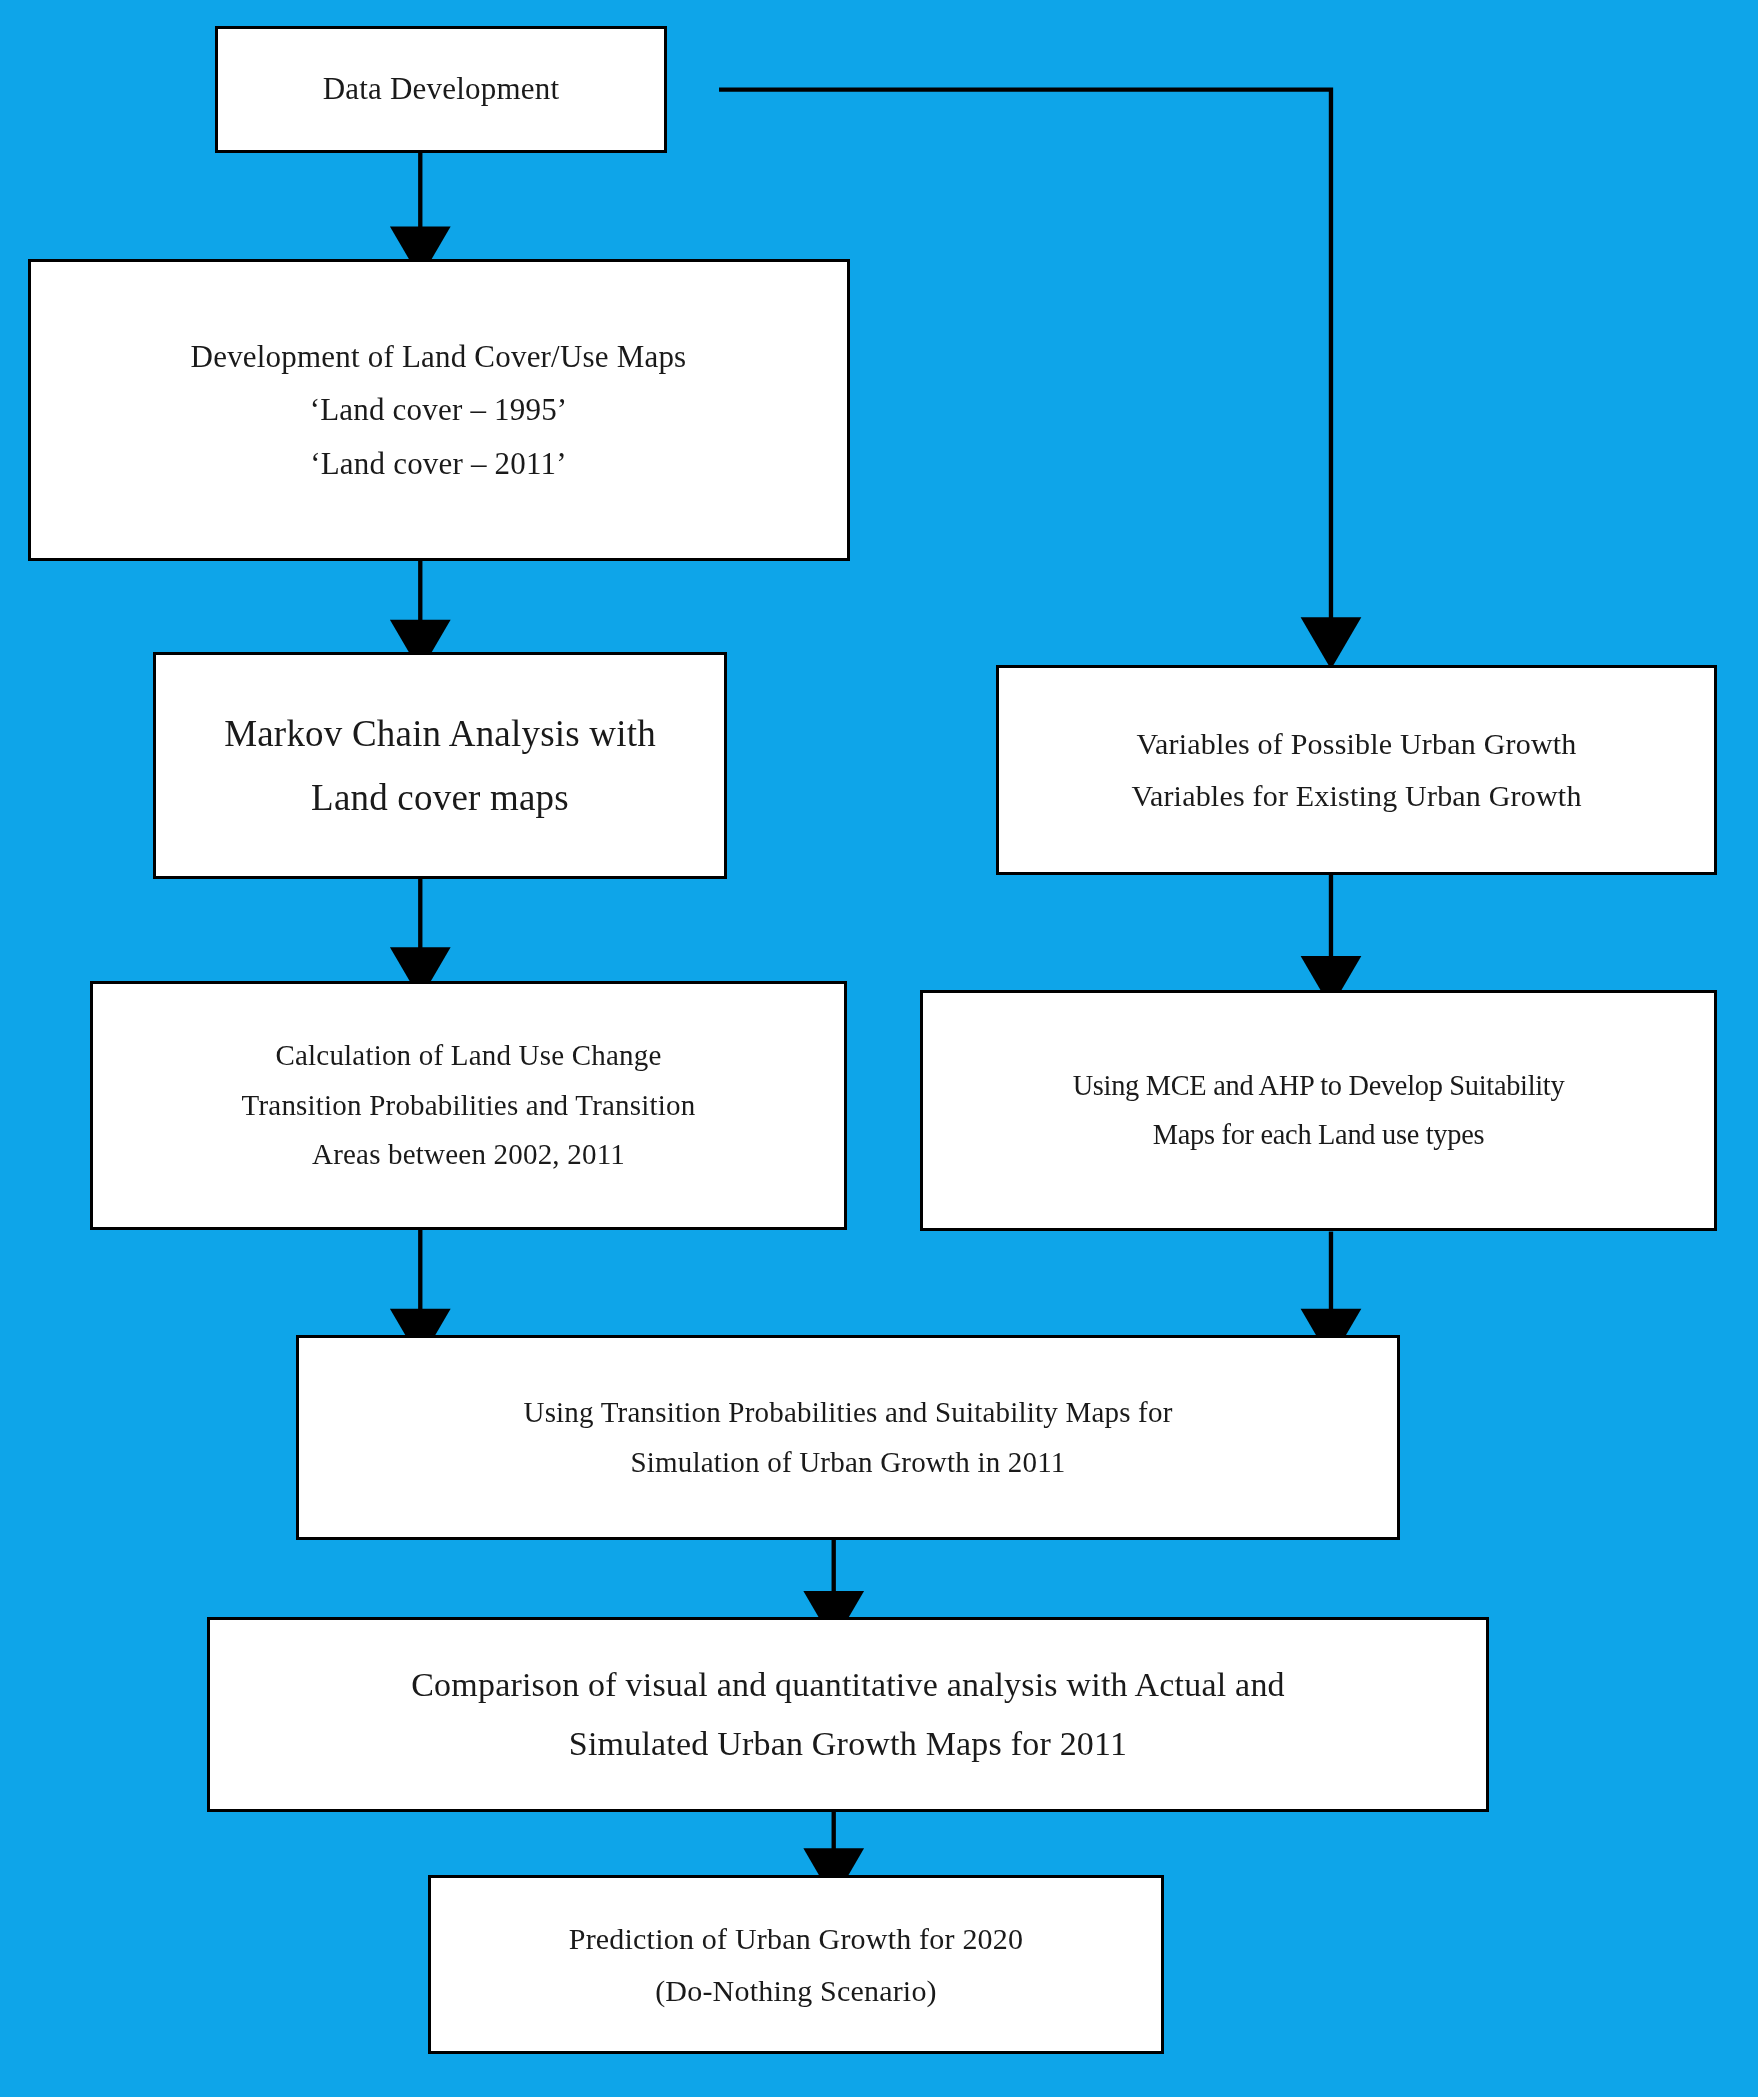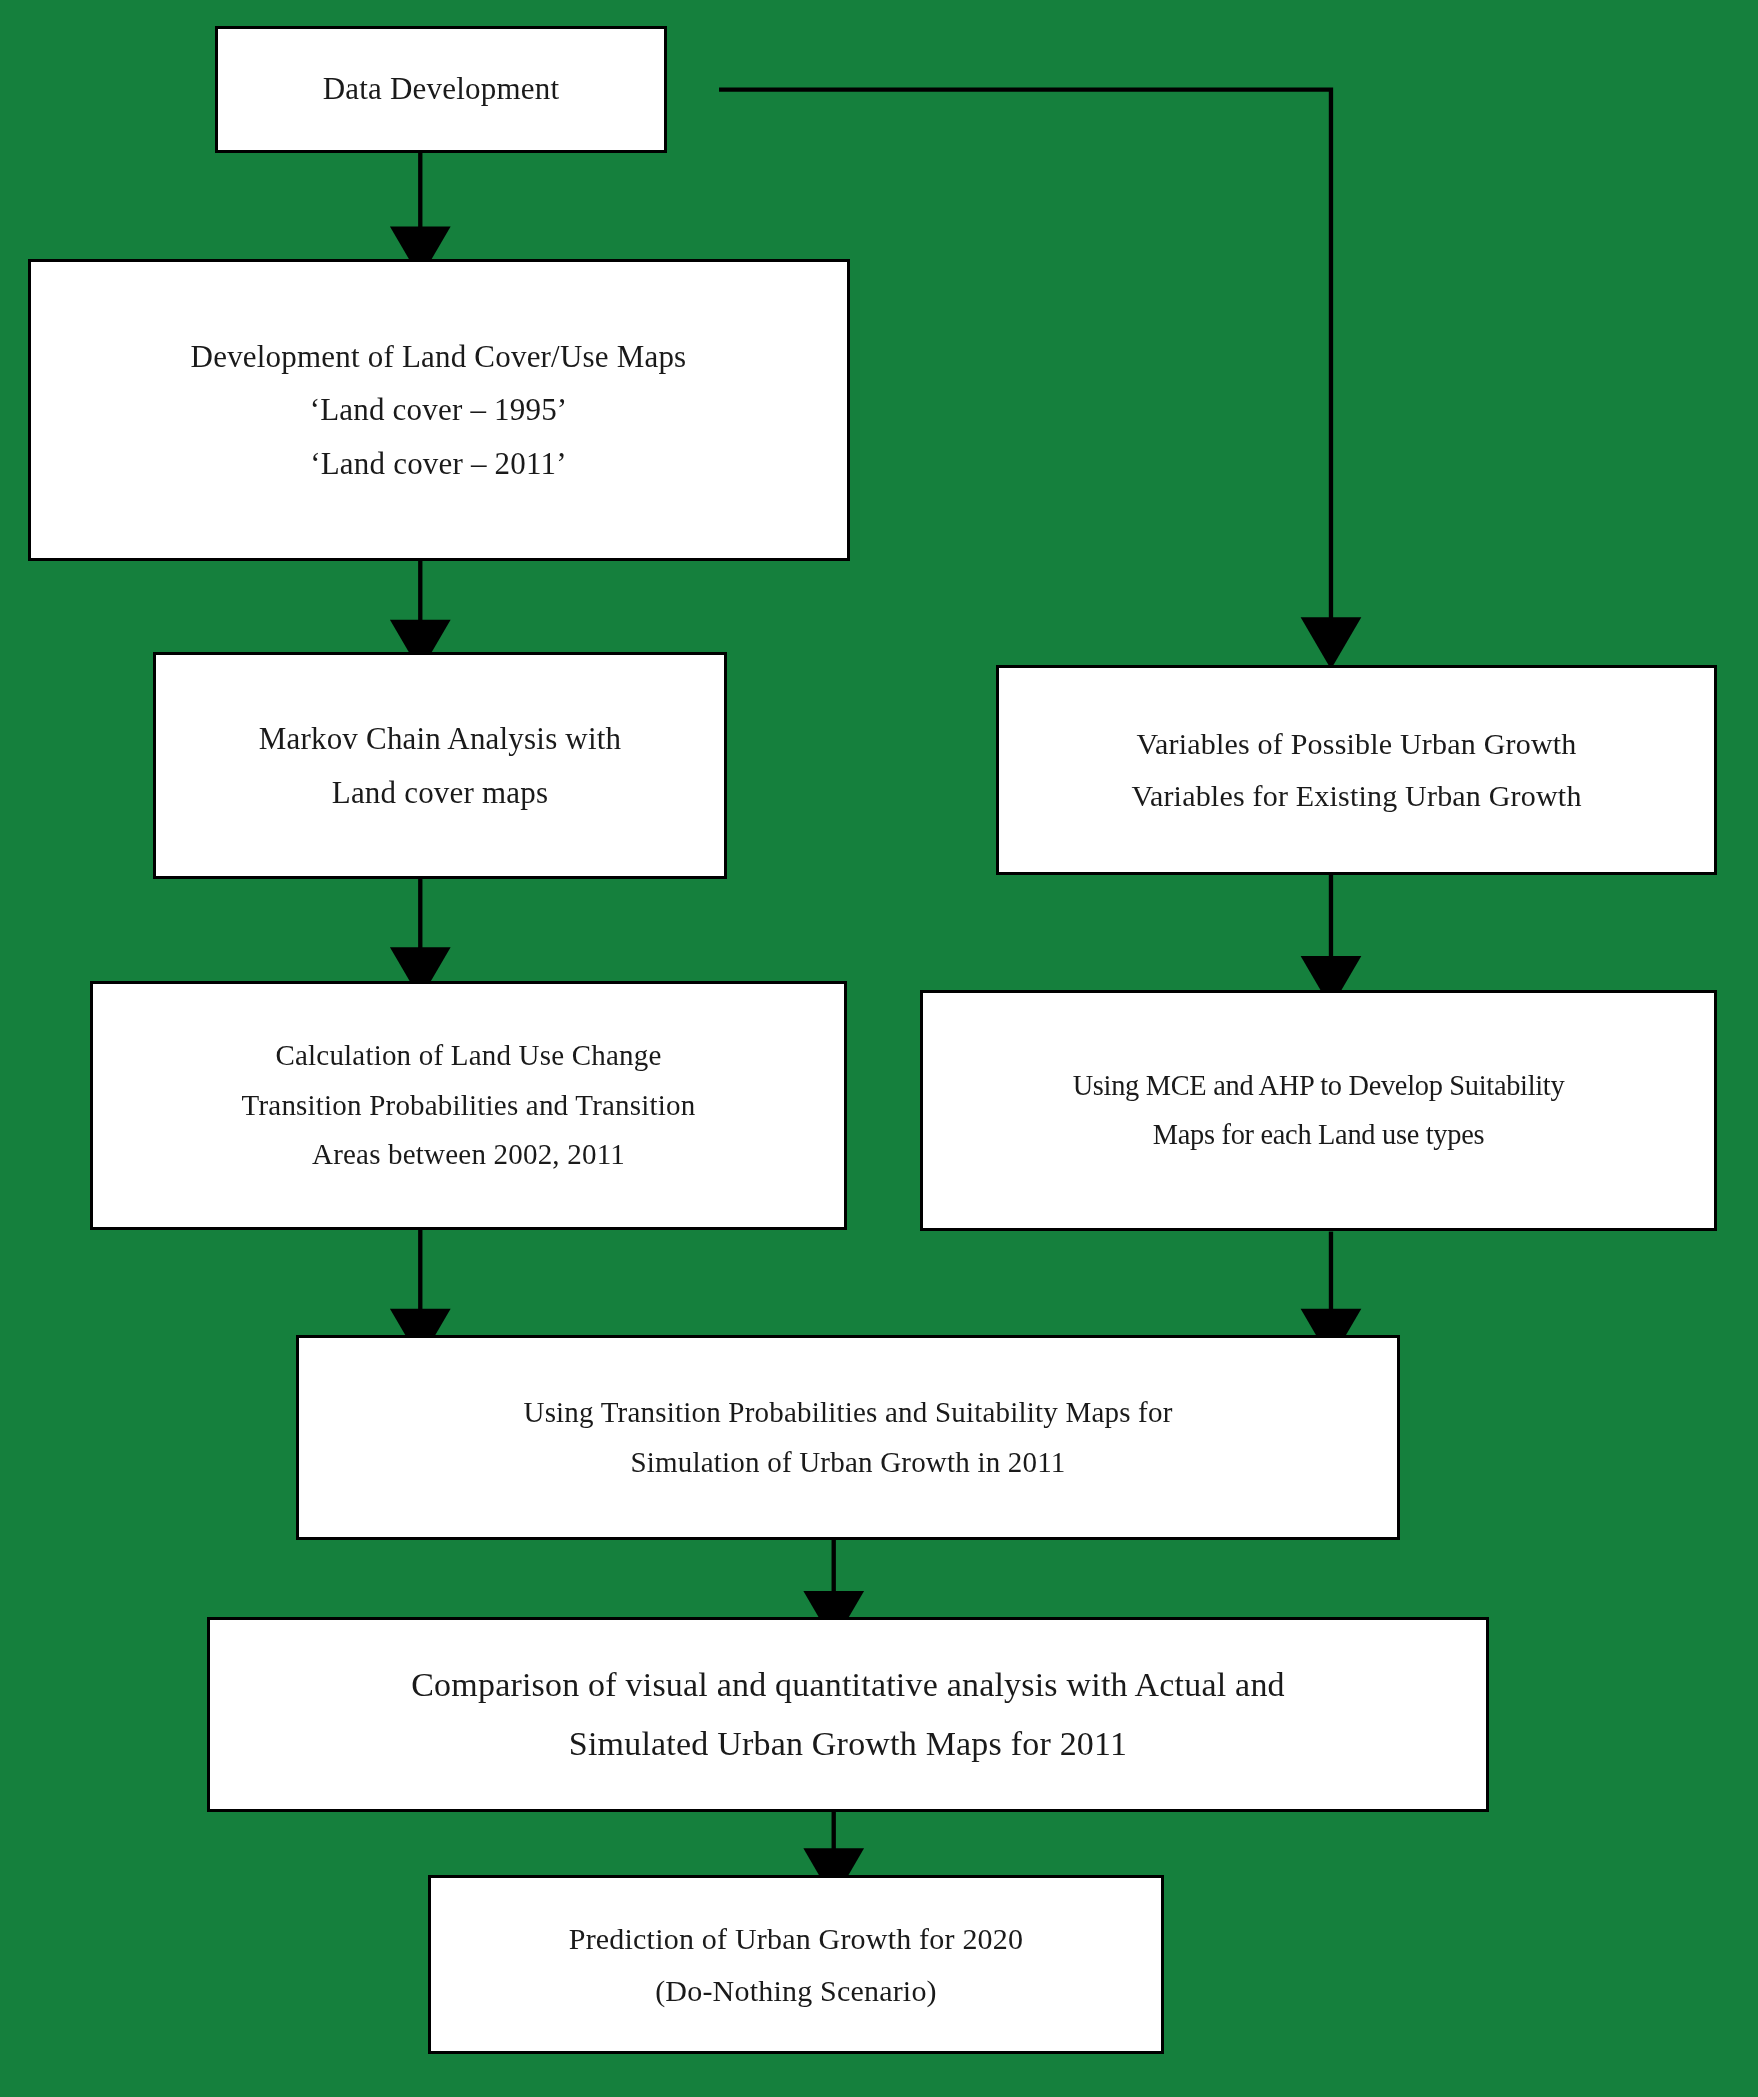--- a/index.html
+++ b/index.html
@@ -4,21 +4,21 @@
 <style>
   html, body {
     margin: 0;
     padding: 0;
     background: #ffffff;
   }
   #canvas {
     position: relative;
     width: 1758px;
     height: 2097px;
-    background: #15803d;
+    background: #0ea5e9;
     overflow: hidden;
     font-family: "Liberation Serif", "DejaVu Serif", serif;
   }
   .node {
     position: absolute;
     box-sizing: border-box;
     border: 3.4px solid #000000;
     background: #ffffff;
     display: flex;
     flex-direction: column;
@@ -30,21 +30,21 @@
   .node .line {
     display: block;
     white-space: nowrap;
     font-size: 30px;
     line-height: 1.72;
     letter-spacing: 0.2px;
   }
   
   #node-data-development .line { font-size: 31px; }
   #node-landcover-maps .line { font-size: 31px; }
-  #node-markov .line { font-size: 31px; font-family: Liberation Serif, serif; }
+  #node-markov .line { font-size: 37px; font-family: Liberation Serif, serif; }
   #node-definition-variables .line { font-size: 30px; }
   #node-calculation .line { font-size: 29px; }
   #node-mce-ahp .line { font-size: 28.4px; letter-spacing: -0.3px; }
   #node-simulation .line { font-size: 29px; }
   #node-comparison .line { font-size: 34px; }
   #node-prediction .line { font-size: 30px; }
 
   svg.connectors {
     position: absolute;
     left: 0;

